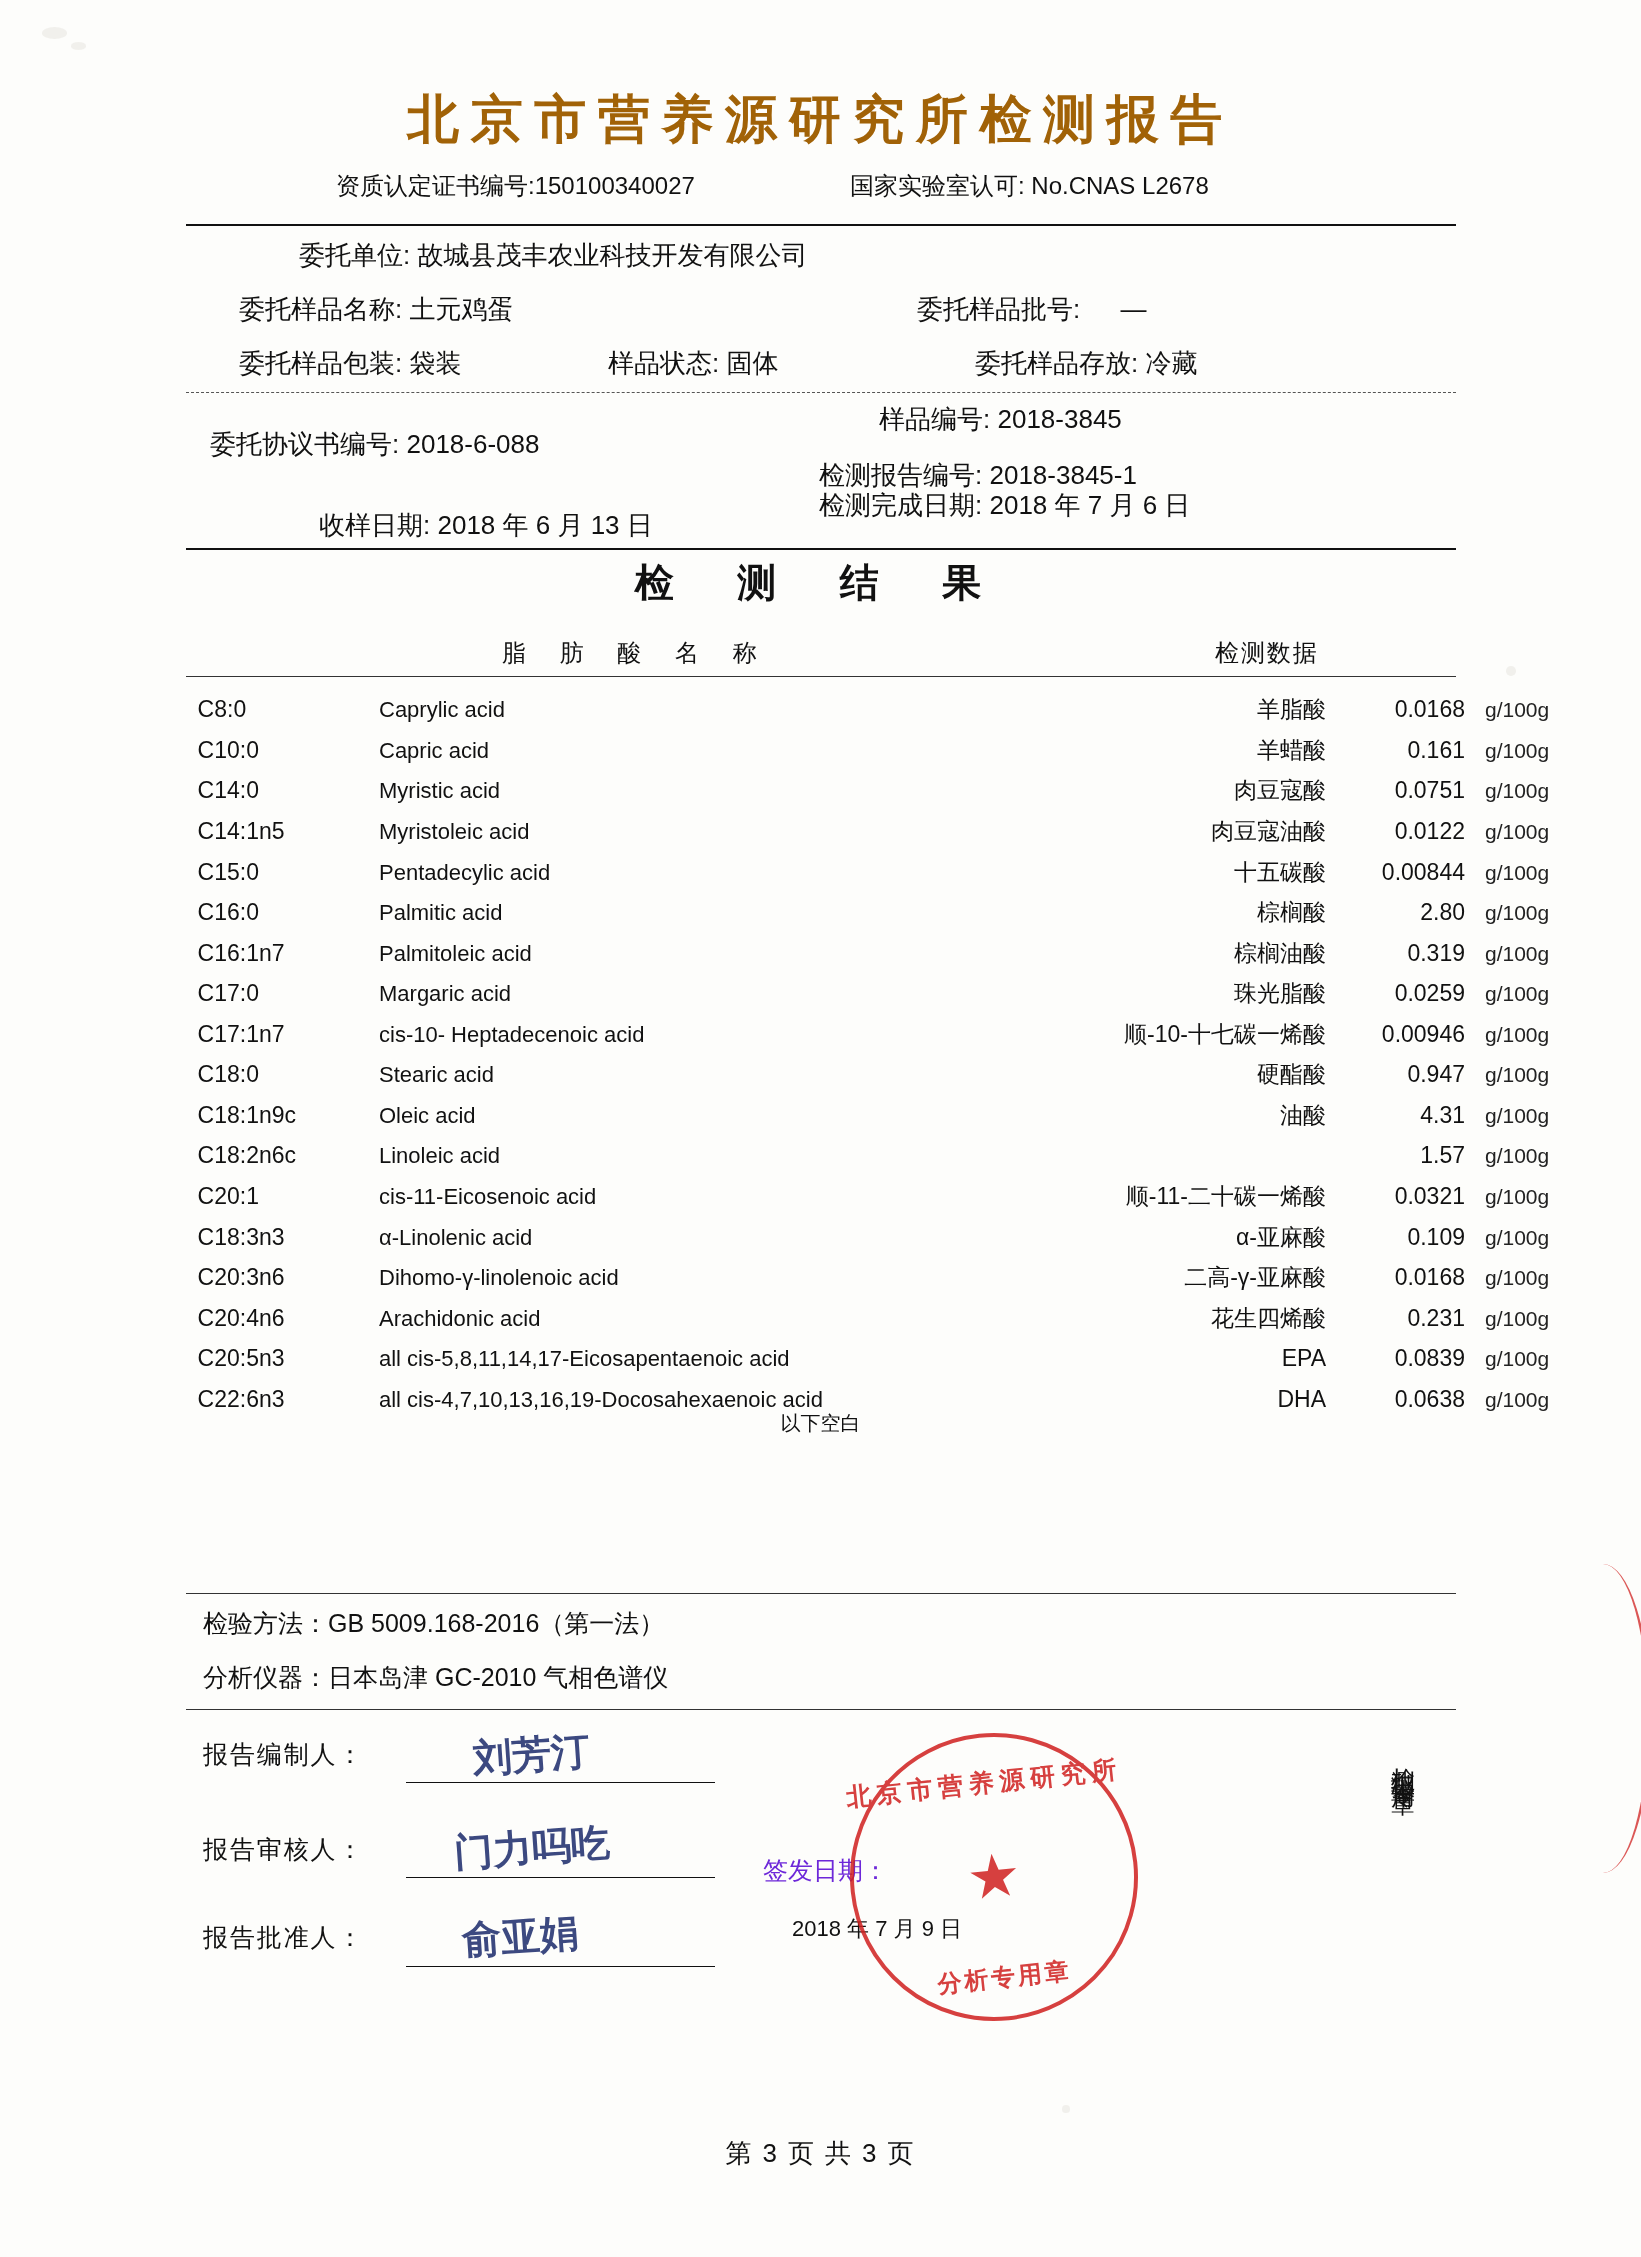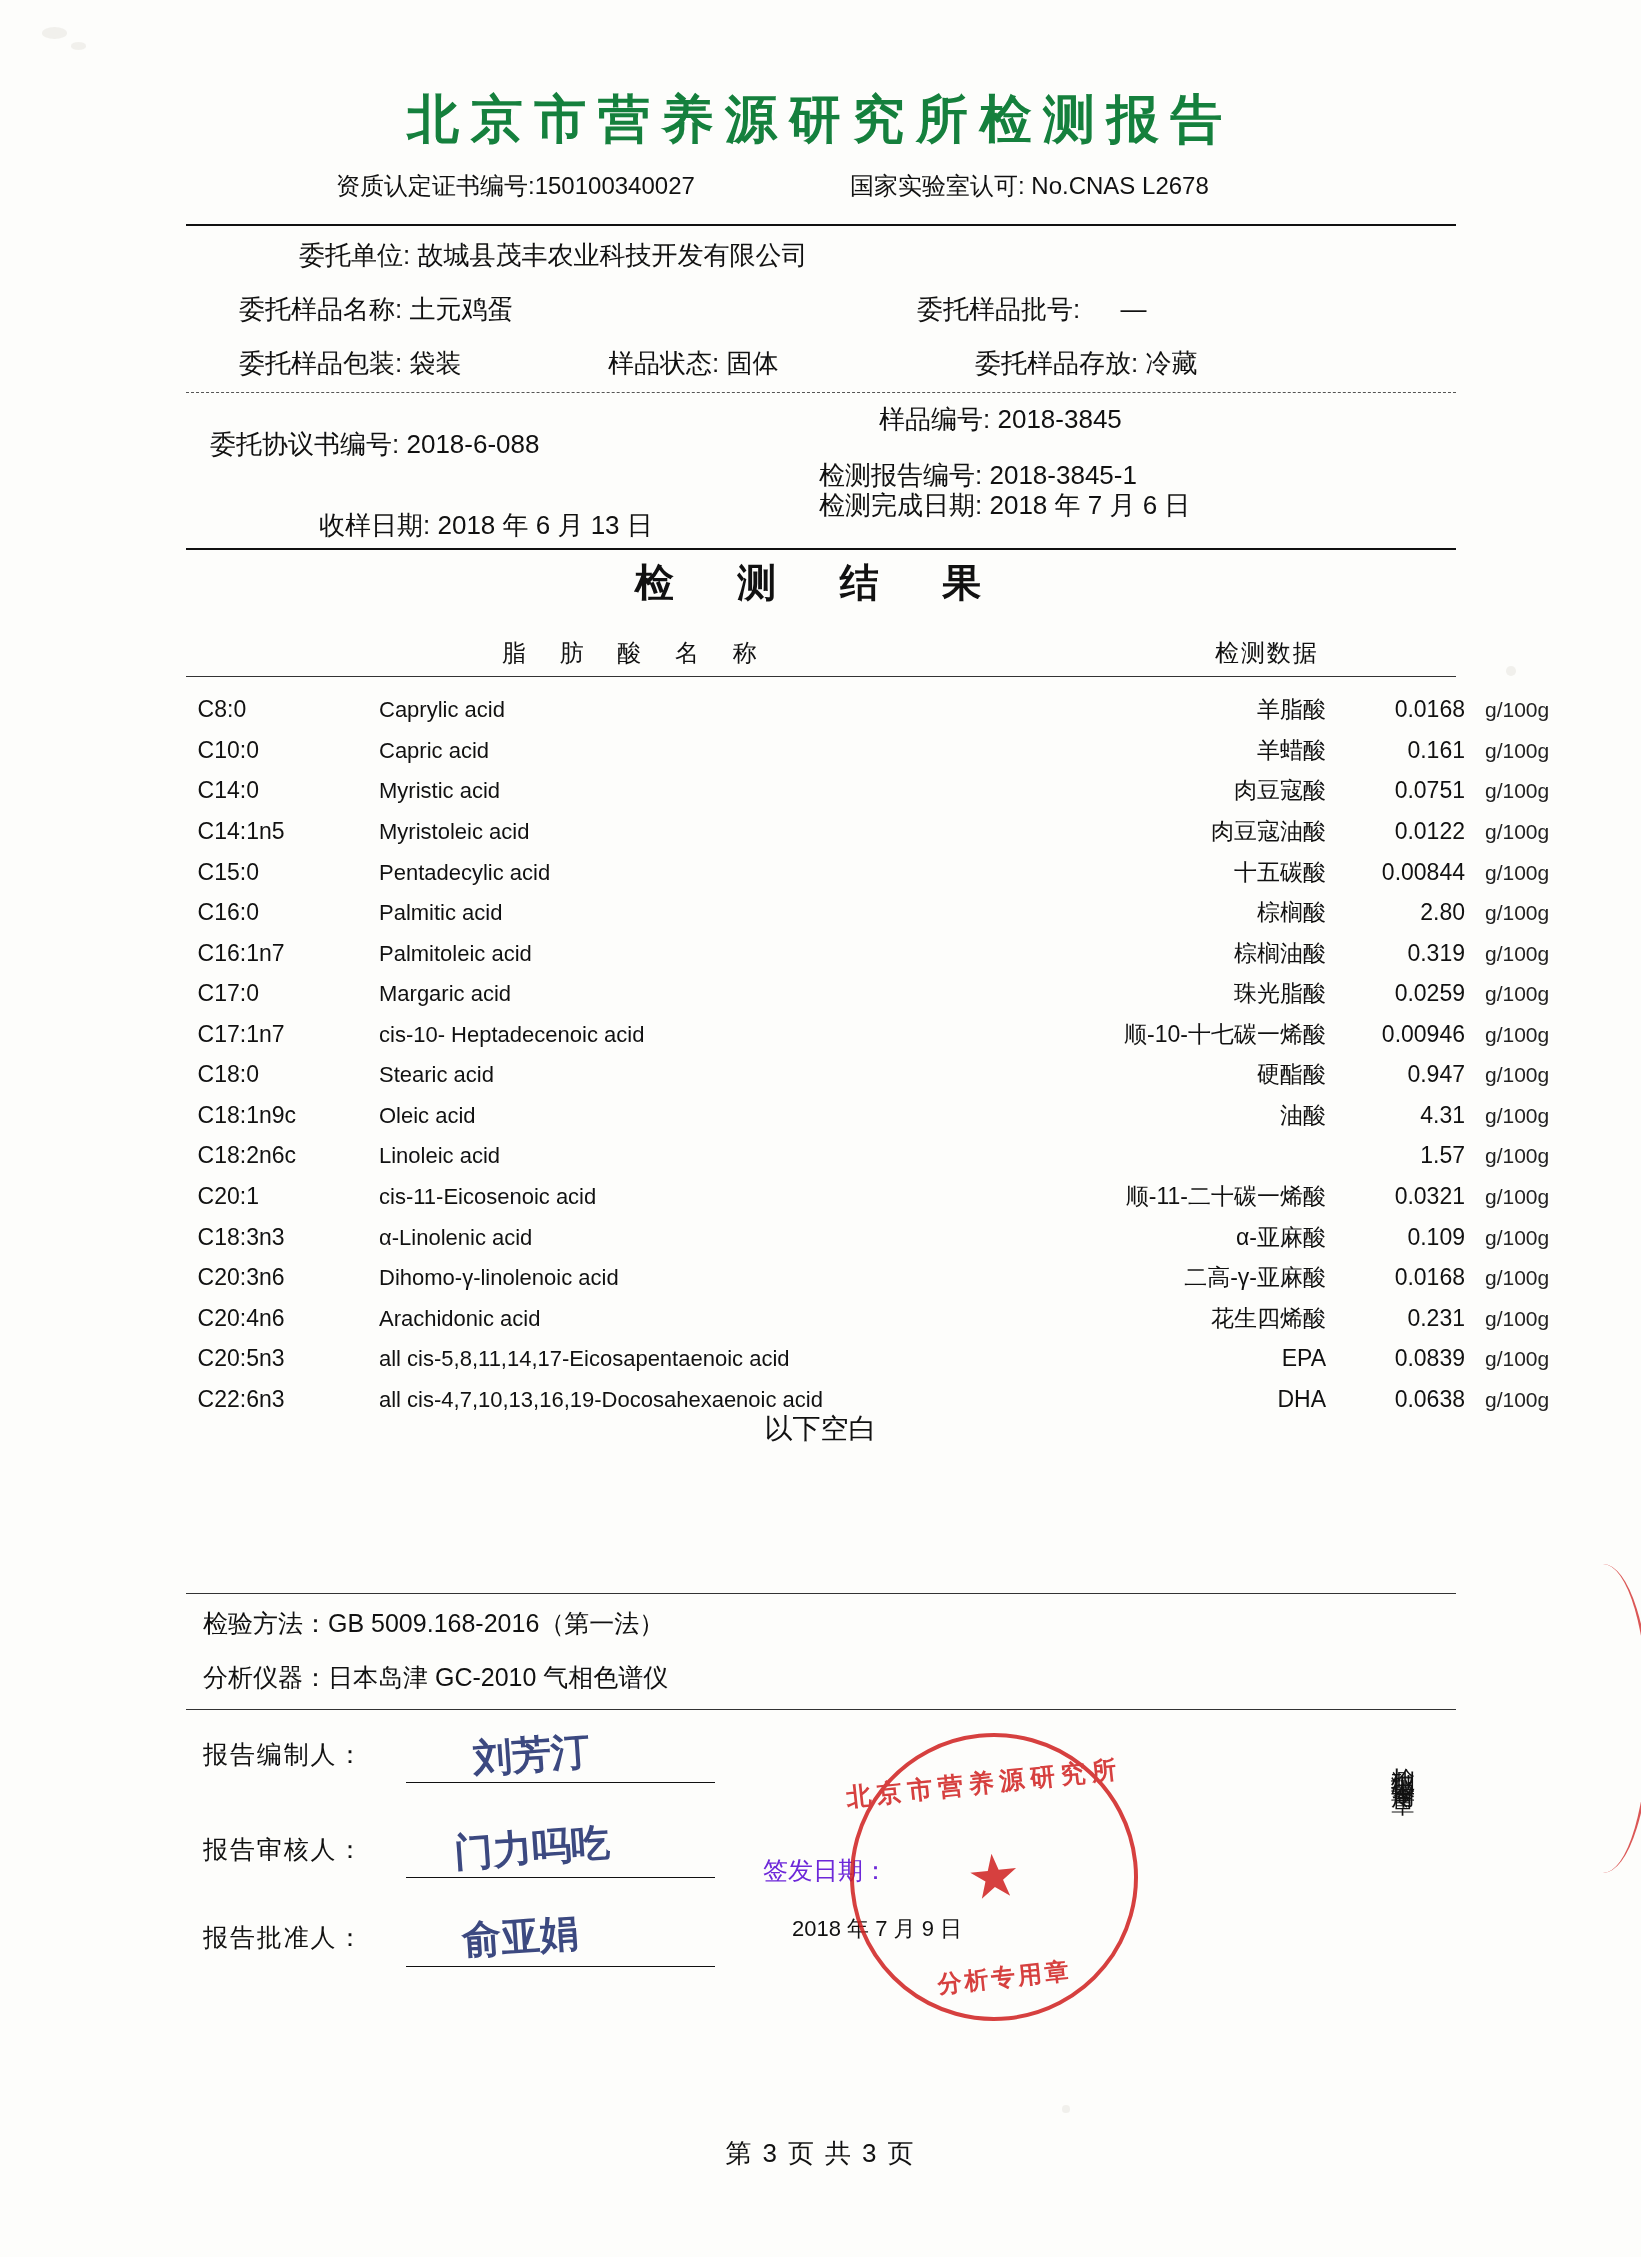--- a/index.html
+++ b/index.html
@@ -24,21 +24,21 @@
   .doc-title {
     position: absolute;
     top: 85px;
     left: 0;
     width: 1641px;
     text-align: center;
     font-family: "DejaVu Serif", serif;
     font-weight: bold;
     font-size: 52px;
     letter-spacing: 11.6px;
-    color: #15803d;
+    color: #a16207;
   }
   .cert-line {
     position: absolute;
     top: 170px;
     left: 0;
     width: 1641px;
     font-size: 24px;
     color: #111;
   }
   .cert-line .c1 {
@@ -118,21 +118,21 @@
   .c-code  { left: 11.6px;  width: 174px; text-align: left; font-size: 23px; }
   .c-en    { left: 193px; width: 541px; text-align: left; font-size: 22px; }
   .c-cn    { left: 734px; width: 406px; text-align: right; font-size: 23px; }
   .c-val   { left: 1144px; width: 135px; text-align: right; font-size: 23px; }
   .c-unit  { left: 1299px; width: 116px; text-align: left; font-size: 21px; color: #222; }
   .blank-note {
     position: absolute;
     left: 0;
     width: 1641px;
     text-align: center;
-    font-size: 28px;
+    font-size: 20px;
     color: #111;
     top: 1410px;
   }
   
   .method {
     position: absolute;
     left: 203px;
     font-size: 25px;
     color: #111;
     white-space: nowrap;

